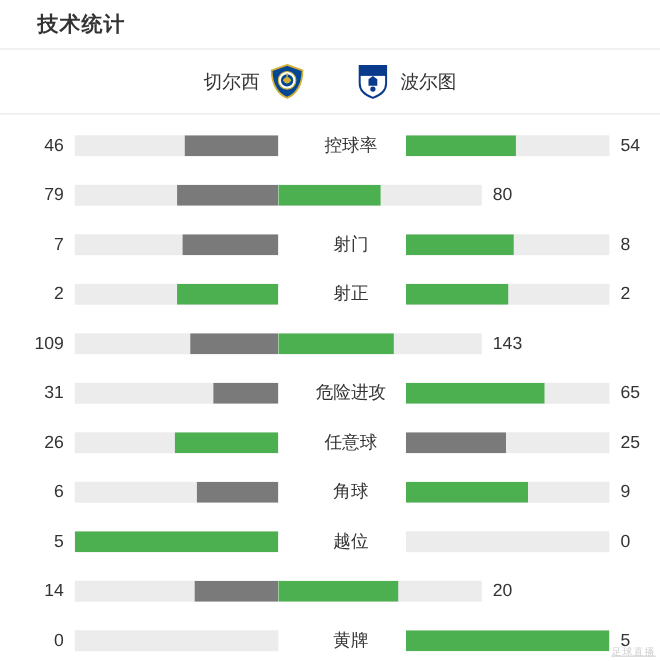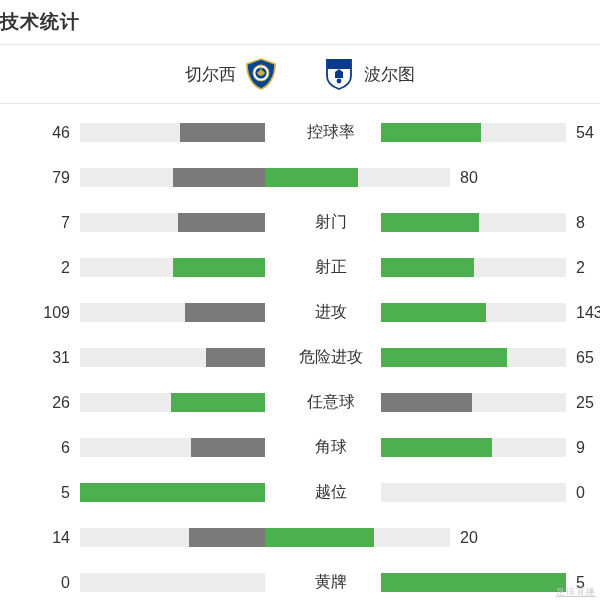--- a/index.html
+++ b/index.html
@@ -17,21 +17,21 @@
   .page {
     width: 600px;
     height: 601px;
     position: relative;
     box-sizing: border-box;
   }
   .title-bar {
     height: 44px;
     display: flex;
     align-items: center;
-    padding-left: 0;
+    padding-left: 34px;
     box-sizing: border-box;
   }
   .title-text {
     font-size: 19px;
     font-weight: bold;
     color: #333333;
     letter-spacing: 1px;
   }
   .divider {
     height: 1px;
@@ -71,21 +71,20 @@
     height: 34px;
     display: block;
   }
   .stats {
     padding-top: 6px;
   }
   .stat-row {
     height: 45px;
     display: flex;
     align-items: center;
-    margin-left: 12px;
   }
   .val {
     width: 58px;
     font-size: 16px;
     color: #333333;
     text-align: right;
     flex: 0 0 58px;
   }
   .val.right {
     text-align: left;
@@ -210,21 +209,20 @@
         <div class="bar-wrap away">
           <div class="bar" style="width: 50%; background: rgb(76, 175, 80);"></div>
         </div>
         <div class="val right">2</div>
       </div>
       <div class="stat-row">
         <div class="val left">109</div>
         <div class="bar-wrap home">
           <div class="bar" style="width: 43%; background: rgb(122, 122, 122);"></div>
         </div>
-        <div class="label">进攻</div>
         <div class="bar-wrap away">
           <div class="bar" style="width: 57%; background: rgb(76, 175, 80);"></div>
         </div>
         <div class="val right">143</div>
       </div>
       <div class="stat-row">
         <div class="val left">31</div>
         <div class="bar-wrap home">
           <div class="bar" style="width: 32%; background: rgb(122, 122, 122);"></div>
         </div>

